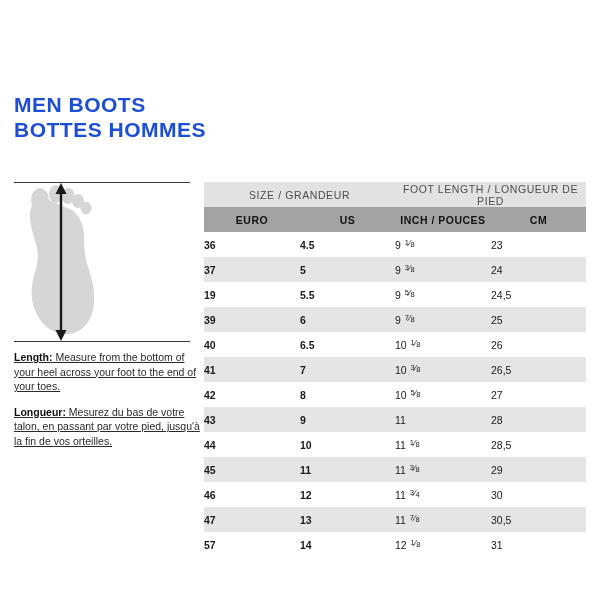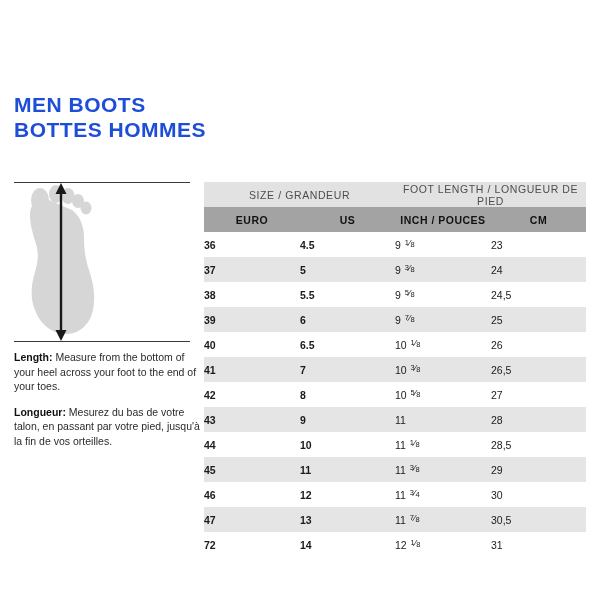--- a/index.html
+++ b/index.html
@@ -68,20 +68,21 @@
     position: absolute;
     left: 14px;
     top: 350px;
     width: 186px;
     font-size: 10.5px;
     line-height: 14.5px;
     color: #2b2b2b;
   }
   .captions p {
     margin: 0 0 11px 0;
+    text-decoration: underline;
   }
   .captions b {
     font-weight: bold;
     color: #111111;
   }
 
   
   .table-wrap {
     position: absolute;
     left: 204px;
@@ -209,21 +210,21 @@
             <td class="divider-left">9 <span class="frac"><span class="fr-num">1</span><span class="fr-slash">⁄</span><span class="fr-den">8</span></span></td>
             <td>23</td>
           </tr>
           <tr class="row-even">
             <td class="c-bold">37</td>
             <td class="c-bold">5</td>
             <td class="divider-left">9 <span class="frac"><span class="fr-num">3</span><span class="fr-slash">⁄</span><span class="fr-den">8</span></span></td>
             <td>24</td>
           </tr>
           <tr class="row-odd">
-            <td class="c-bold">38</td>
+            <td class="c-bold">19</td>
             <td class="c-bold">5.5</td>
             <td class="divider-left">9 <span class="frac"><span class="fr-num">5</span><span class="fr-slash">⁄</span><span class="fr-den">8</span></span></td>
             <td>24,5</td>
           </tr>
           <tr class="row-even">
             <td class="c-bold">39</td>
             <td class="c-bold">6</td>
             <td class="divider-left">9 <span class="frac"><span class="fr-num">7</span><span class="fr-slash">⁄</span><span class="fr-den">8</span></span></td>
             <td>25</td>
           </tr>
@@ -269,21 +270,21 @@
             <td class="divider-left">11 <span class="frac"><span class="fr-num">3</span><span class="fr-slash">⁄</span><span class="fr-den">4</span></span></td>
             <td>30</td>
           </tr>
           <tr class="row-even">
             <td class="c-bold">47</td>
             <td class="c-bold">13</td>
             <td class="divider-left">11 <span class="frac"><span class="fr-num">7</span><span class="fr-slash">⁄</span><span class="fr-den">8</span></span></td>
             <td>30,5</td>
           </tr>
           <tr class="row-odd">
-            <td class="c-bold">72</td>
+            <td class="c-bold">57</td>
             <td class="c-bold">14</td>
             <td class="divider-left">12 <span class="frac"><span class="fr-num">1</span><span class="fr-slash">⁄</span><span class="fr-den">8</span></span></td>
             <td>31</td>
           </tr>
         </tbody>
     </table>
   </div>
 
 </div>
 

